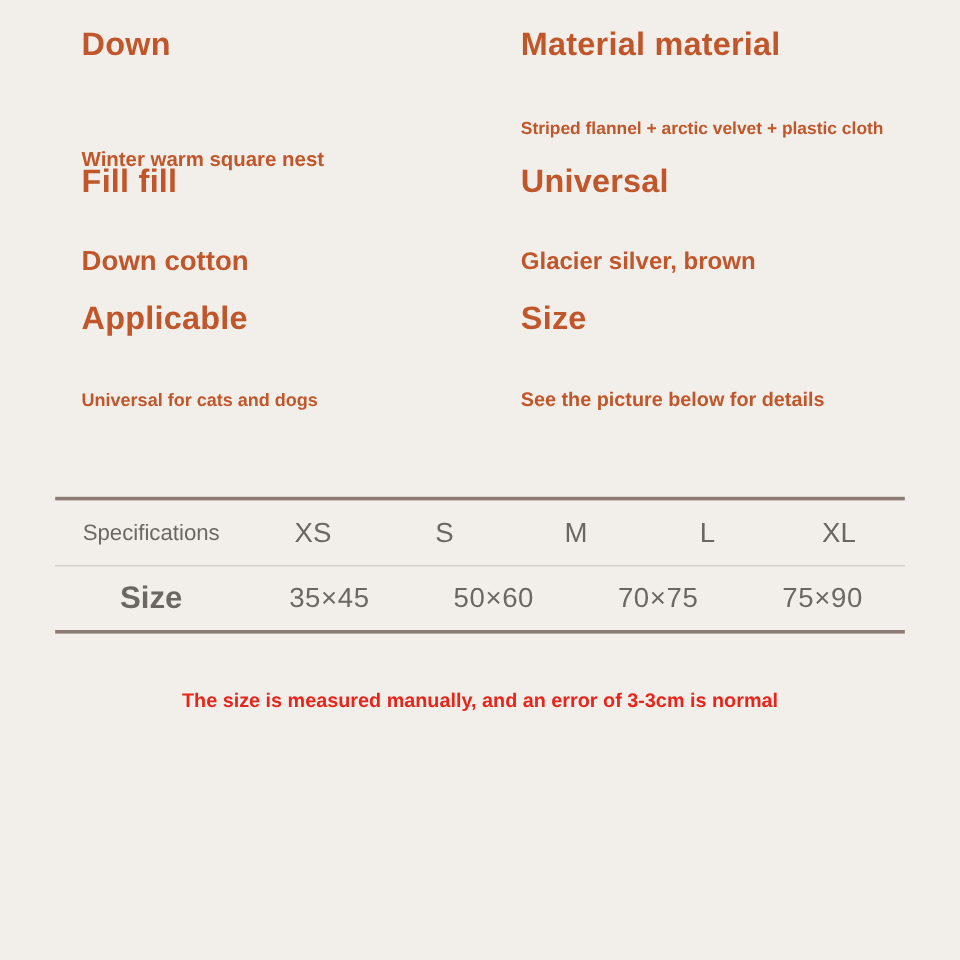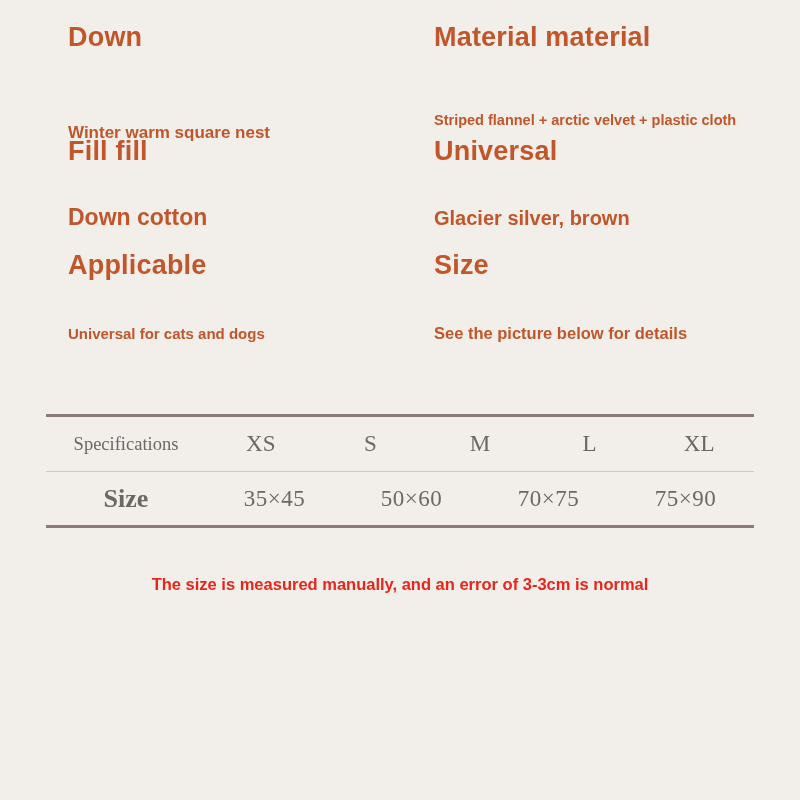--- a/index.html
+++ b/index.html
@@ -52,21 +52,21 @@
   }
 
   .h-name { position: absolute; top: 22px; font-size: 27px; }
   .v-name { position: absolute; top: 99px; font-size: 17px; margin-top: 24px; }
   .h-fill { position: absolute; top: 136px; font-size: 27px; }
   .v-fill { position: absolute; top: 204px; font-size: 23px; }
   .h-app  { position: absolute; top: 250px; font-size: 27px; }
   .v-app  { position: absolute; top: 325px; font-size: 15px; }
 
   .h-mat  { position: absolute; top: 22px; font-size: 27px; }
-  .v-mat  { position: absolute; top: 112px; font-size: 14.5px; }
+  .v-mat  { position: absolute; top: 100px; font-size: 14.5px; }
   .h-col  { position: absolute; top: 136px; font-size: 27px; }
   .v-col  { position: absolute; top: 207px; font-size: 20px; }
   .h-size { position: absolute; top: 250px; font-size: 27px; }
   .v-size { position: absolute; top: 324px; font-size: 16.5px; }
 
   
   .size-table {
     position: absolute;
     left: 46px;
     top: 414px;
@@ -89,21 +89,20 @@
     display: flex;
     align-items: center;
     width: 100%;
   }
   .trow.head { height: 54px; }
   .trow.body { height: 53px; }
 
   .cell {
     text-align: center;
     color: #6d6764;
-    font-family: Liberation Serif, serif;
   }
   .cell.label {
     width: 160px;
     flex: 0 0 160px;
     font-size: 18.5px;
     color: #6d6764;
   }
   .cell.label-bold {
     width: 160px;
     flex: 0 0 160px;

